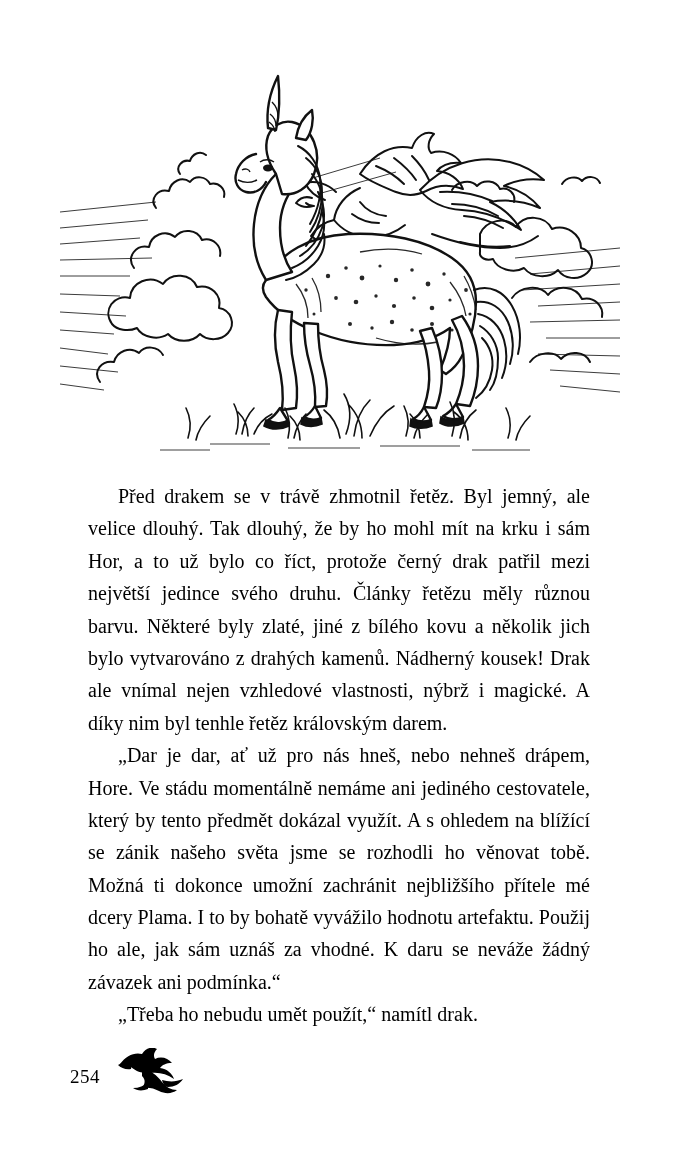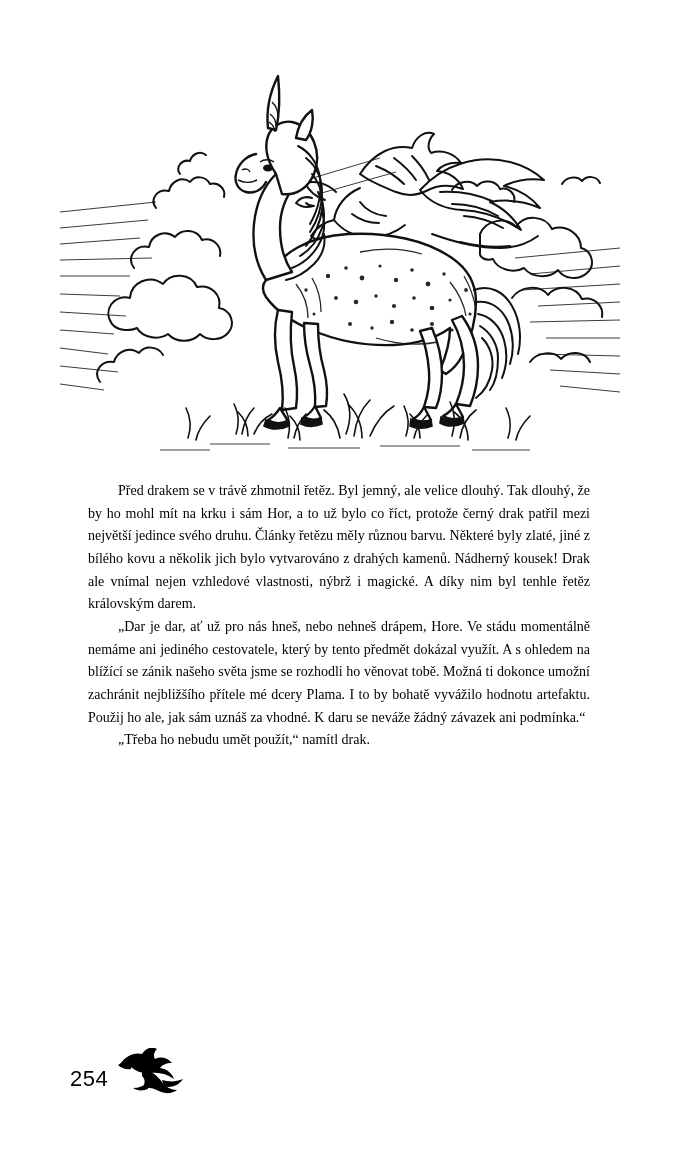--- a/index.html
+++ b/index.html
@@ -34,21 +34,21 @@
     width: 100%;
     height: 100%;
   }
 
   
   .text-block {
     position: absolute;
     left: 88px;
     top: 480px;
     width: 502px;
-    font-size: 14px;
+    font-size: 20px;
     line-height: 1.62;
     text-align: justify;
     text-justify: inter-word;
     hyphens: manual;
   }
   .text-block p {
     margin: 0;
     text-indent: 30px;
   }
 
@@ -57,22 +57,22 @@
     position: absolute;
     left: 70px;
     bottom: 42px;
     width: 540px;
     height: 60px;
   }
   .folio {
     position: absolute;
     left: 0px;
     top: 18px;
-    font-size: 22px;
-    font-family: Liberation Sans, sans-serif;
+    font-size: 19px;
+    font-family: Liberation Serif, serif;
     letter-spacing: 0.5px;
     color: #000;
     text-align: center;
   }
   .footer-orn {
     position: absolute;
     left: 44px;
     top: 0px;
     width: 80px;
     height: 46px;

